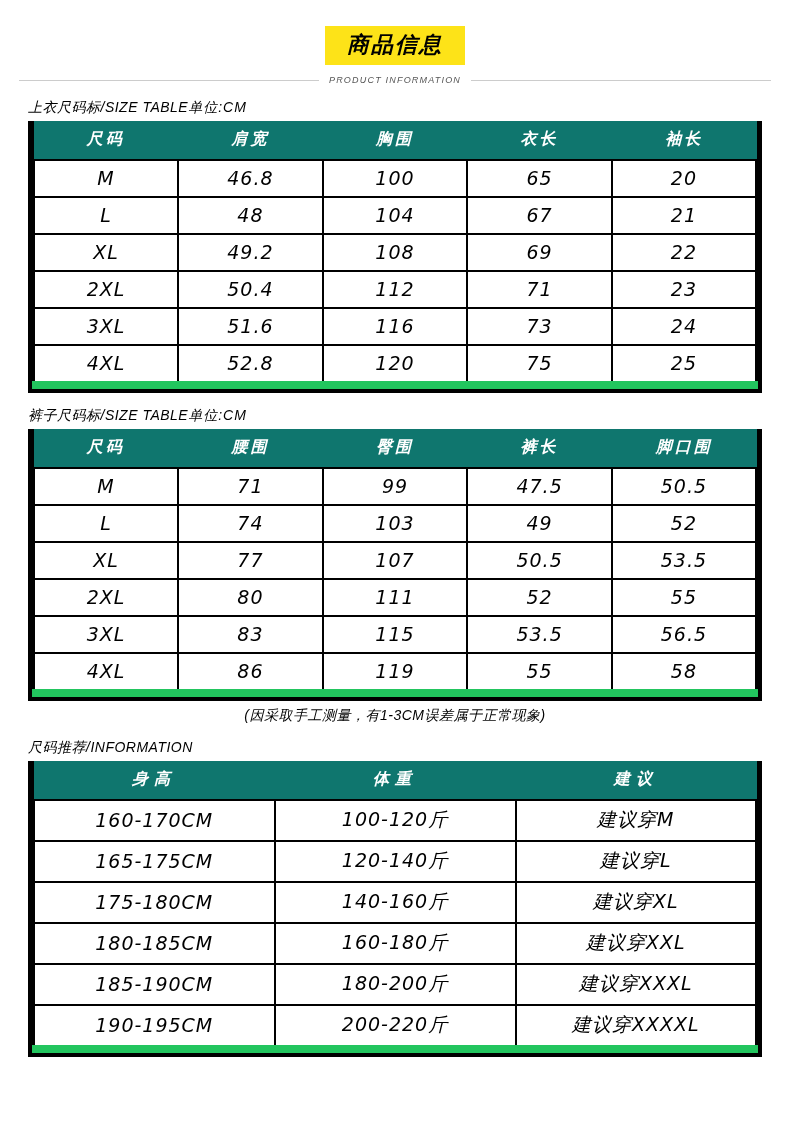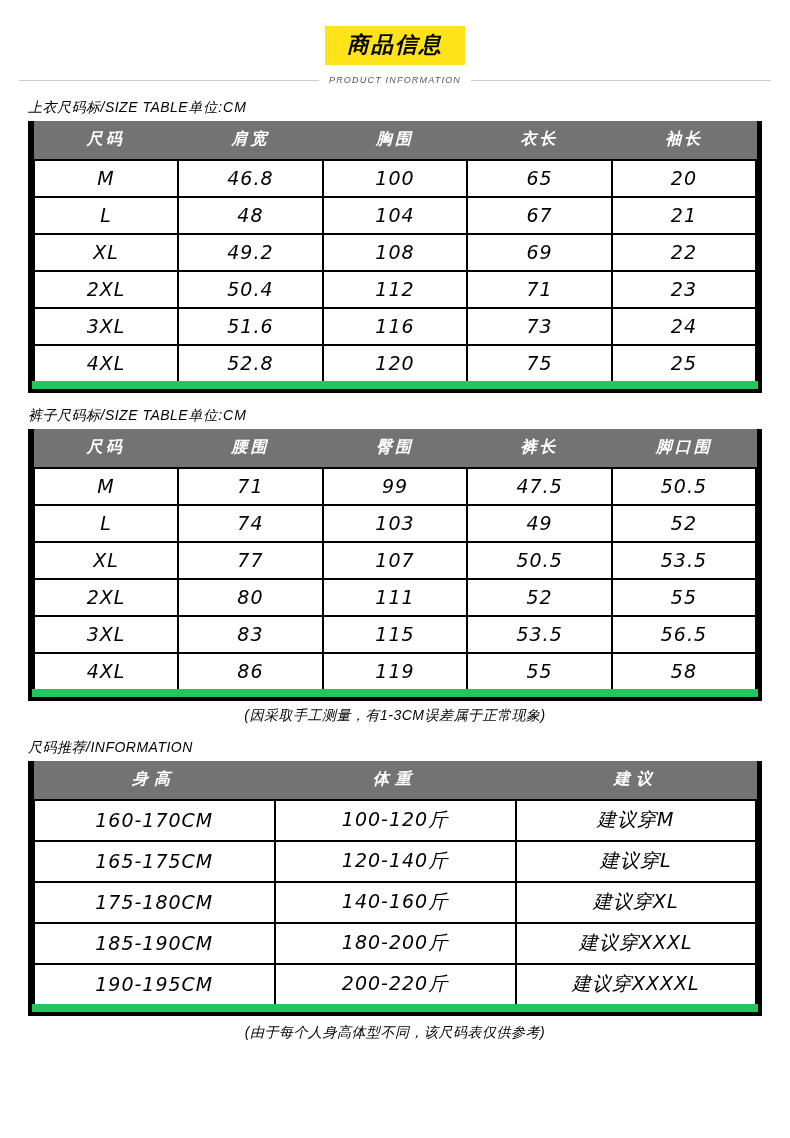--- a/index.html
+++ b/index.html
@@ -77,21 +77,21 @@
   }
 
   
   table {
     width: 100%;
     border-collapse: collapse;
     table-layout: fixed;
     background: #000;
   }
   table th {
-    background: #737373;
+    background: #0f766e;
     color: #fff;
     font-size: 16px;
     font-weight: bold;
     letter-spacing: 3px;
     padding: 8px 0 9px 0;
     text-align: center;
     border: none;
   }
   table td {
     background: #fff;
@@ -290,27 +290,31 @@
             <td>165-175CM</td>
             <td>120-140斤</td>
             <td>建议穿L</td>
           </tr>
           <tr>
             <td>175-180CM</td>
             <td>140-160斤</td>
             <td>建议穿XL</td>
           </tr>
           <tr>
+            <td>180-185CM</td>
+            <td>160-180斤</td>
+            <td>建议穿XXL</td>
+          </tr>
+          <tr>
             <td>185-190CM</td>
             <td>180-200斤</td>
             <td>建议穿XXXL</td>
           </tr>
           <tr>
             <td>190-195CM</td>
             <td>200-220斤</td>
             <td>建议穿XXXXL</td>
           </tr>
         </tbody>
     </table>
   </div>
-  <div class="note-final">(由于每个人身高体型不同，该尺码表仅供参考)</div>
 
 </div>
 
 </body></html>

